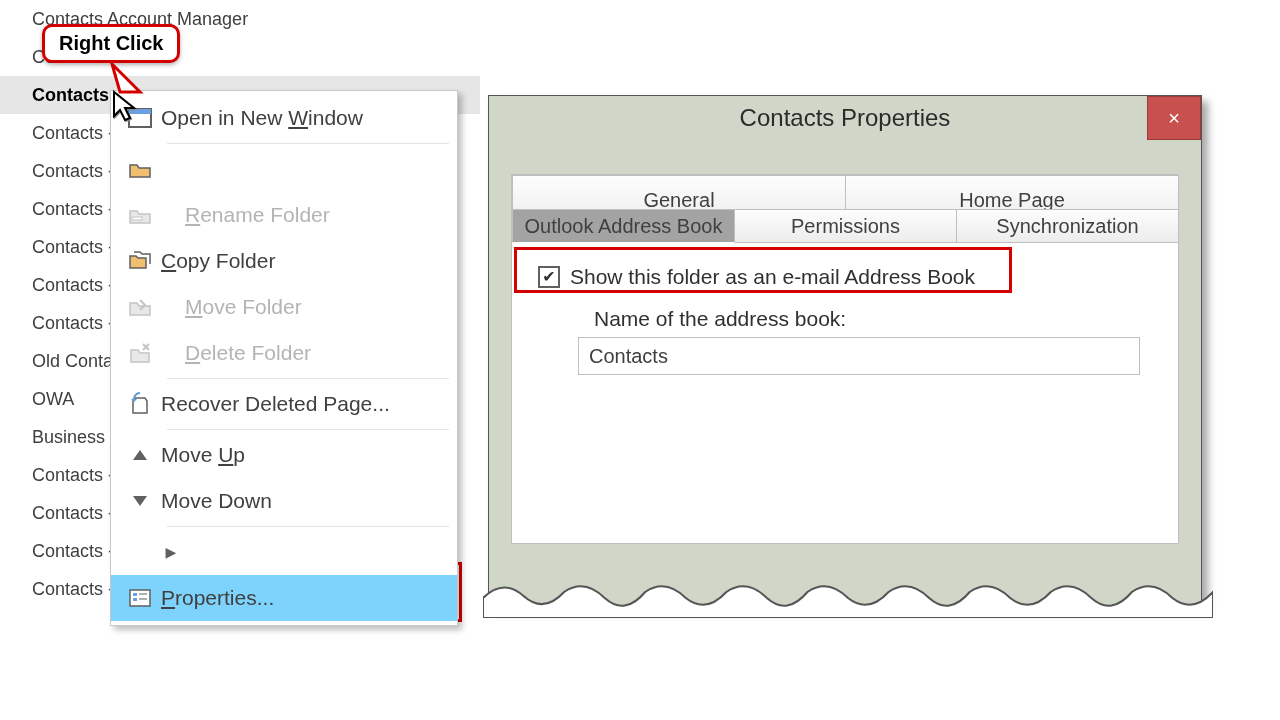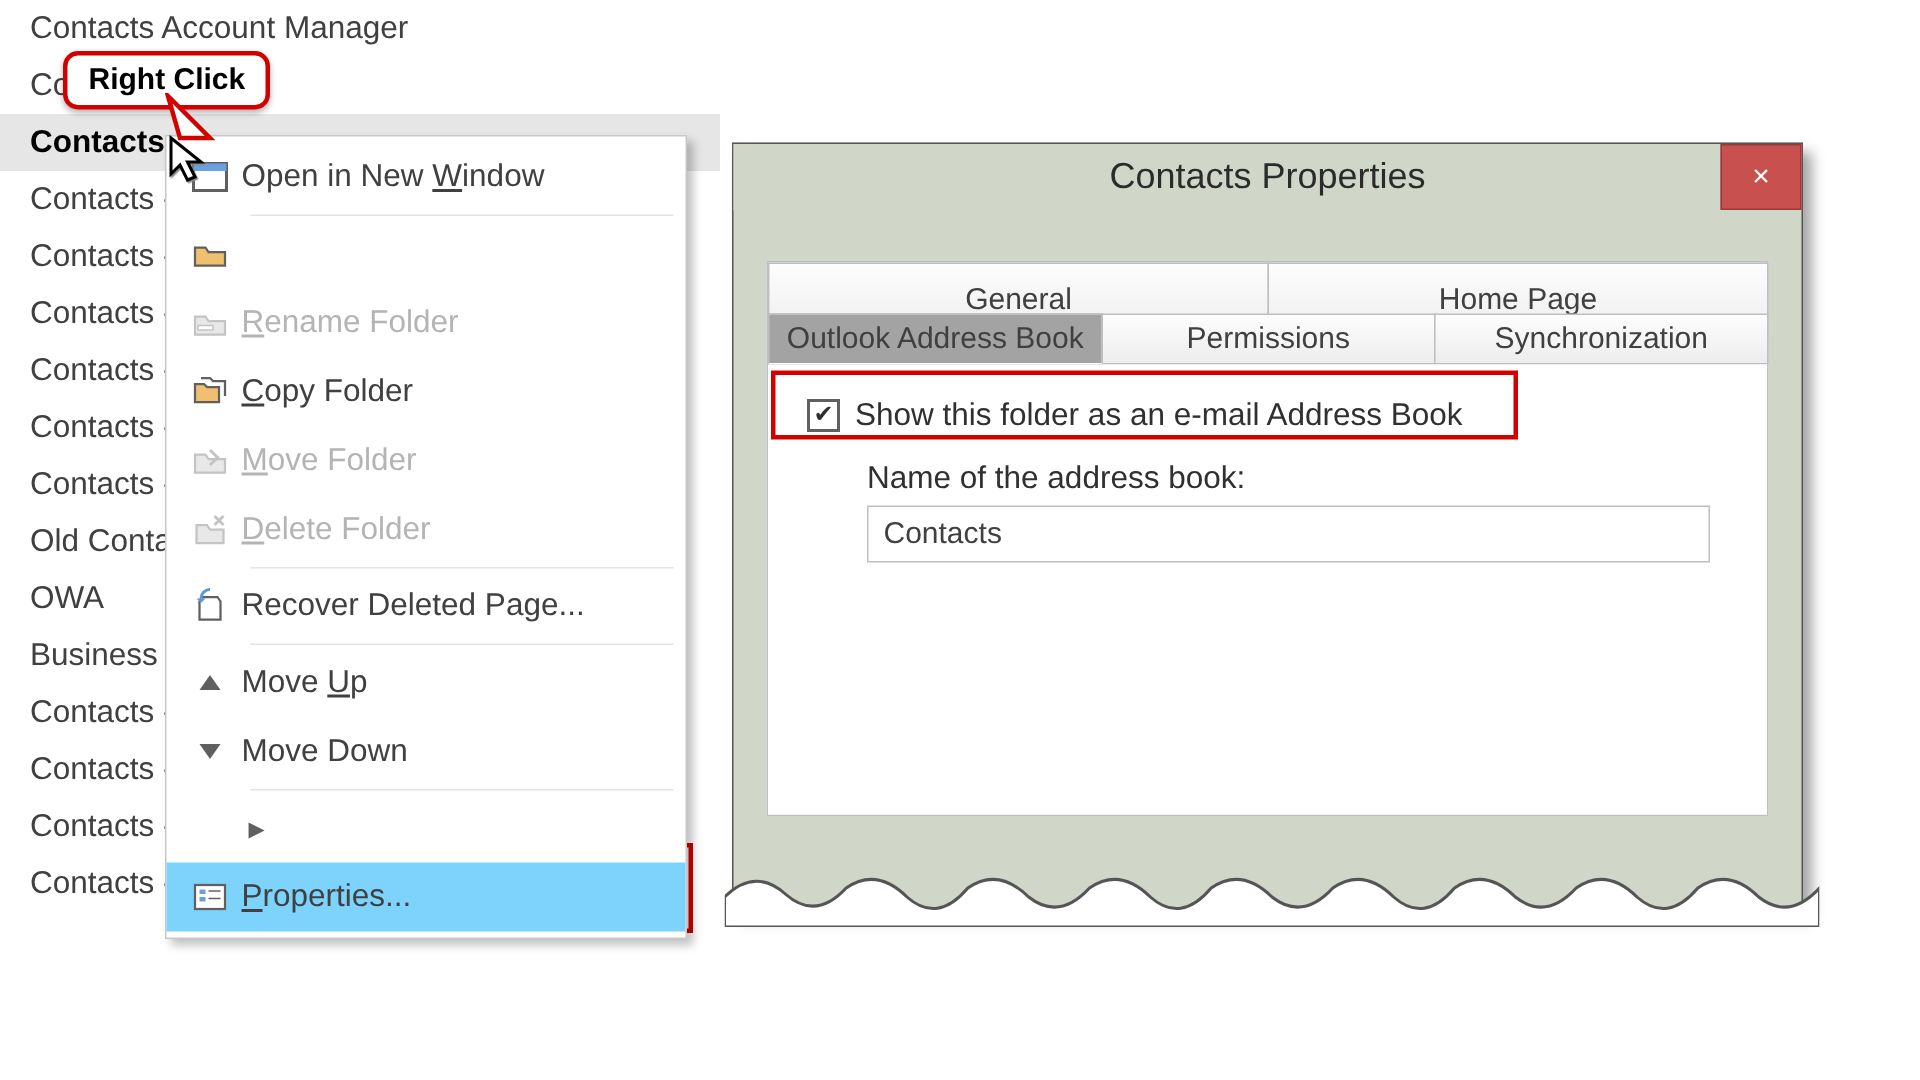--- a/index.html
+++ b/index.html
@@ -19,23 +19,23 @@
   .folder-list {
     position: absolute;
     top: 0;
     left: 0;
     width: 480px;
   }
   .folder-item {
     display: flex;
     align-items: center;
     height: 38px;
-    padding-left: 20px;
+    padding-left: 32px;
     color: #404040;
-    font-size: 21px;
+    font-size: 18px;
   }
   .folder-item.highlighted {
     background: #e6e6e6;
     font-weight: 600;
     color: #000;
   }
 
   
   .callout {
     position: absolute;
@@ -43,21 +43,20 @@
     left: 42px;
     background: #ffffff;
     border: 3px solid #d40000;
     border-radius: 10px;
     padding: 5px 14px;
     font-weight: bold;
     font-size: 20px;
     color: #000;
     box-shadow: 0 2px 4px rgba(0,0,0,0.3);
     z-index: 20;
-    margin-top: 10px;
   }
   .callout-tail {
     position: absolute;
     top: 62px;
     left: 110px;
     width: 0; height: 0;
     z-index: 21;
   }
   .callout-tail svg { position:absolute; top:0; left:0; }
 
@@ -84,21 +83,21 @@
   }
   .cm-item {
     display: flex;
     align-items: center;
     height: 46px;
     padding: 0 6px 0 8px;
     font-size: 21px;
     color: #404040;
     position: relative;
   }
-  .cm-item.disabled { color: #b4b4b4; }
+  .cm-item.disabled { color: #b4b4b4; gap: 24px; }
   .cm-item.hovered  { background: #7dd3fc; }
   .cm-icon {
     width: 42px;
     display: flex;
     justify-content: center;
     align-items: center;
   }
   .cm-label { flex: 1; }
   .cm-sub-arrow {
     width: 20px;
@@ -207,21 +206,21 @@
   .checkbox {
     width: 18px; height: 18px;
     border: 2px solid #606060;
     display: flex;
     align-items: center;
     justify-content: center;
     font-size: 16px;
     line-height: 1;
   }
   .name-label {
-    margin: 14px 0 6px 46px;
+    margin: 14px 0 6px 62px;
     font-size: 21px;
     color: #303030;
   }
   .name-input {
     margin-left: 46px;
     width: 540px;
     height: 36px;
     border: 1px solid #bfbfbf;
     padding: 0 10px;
     font-size: 20px;

